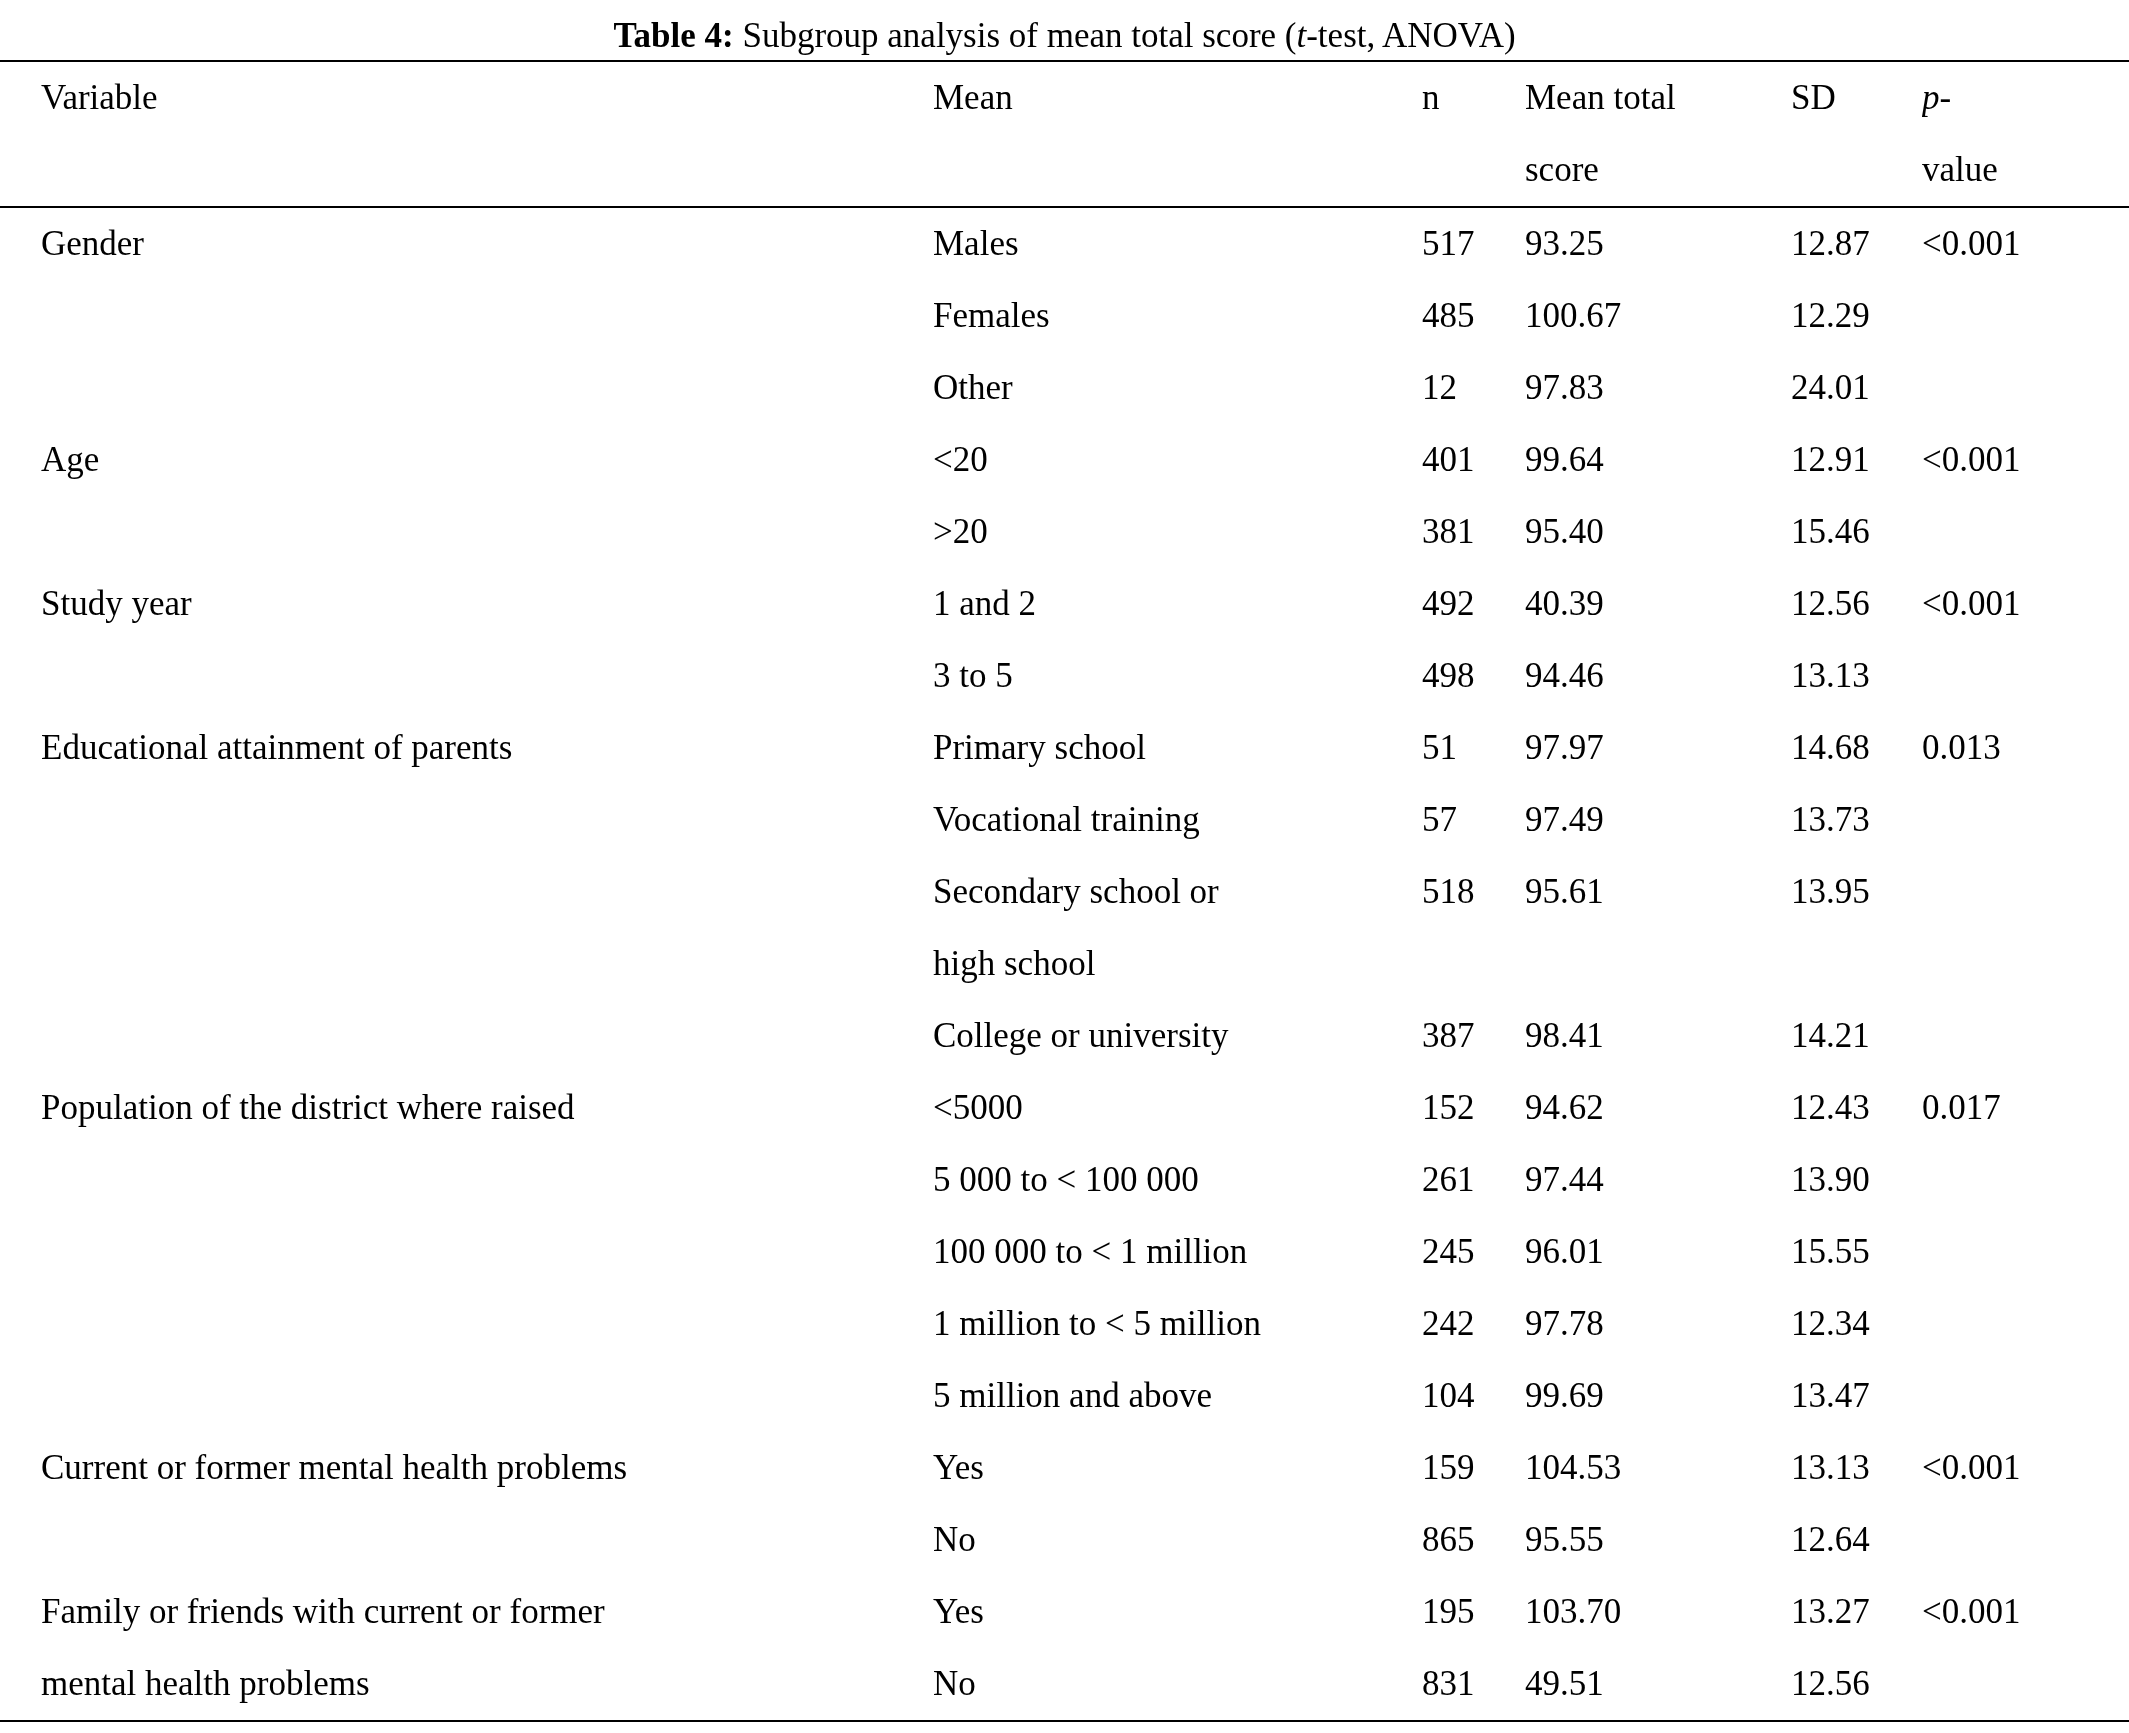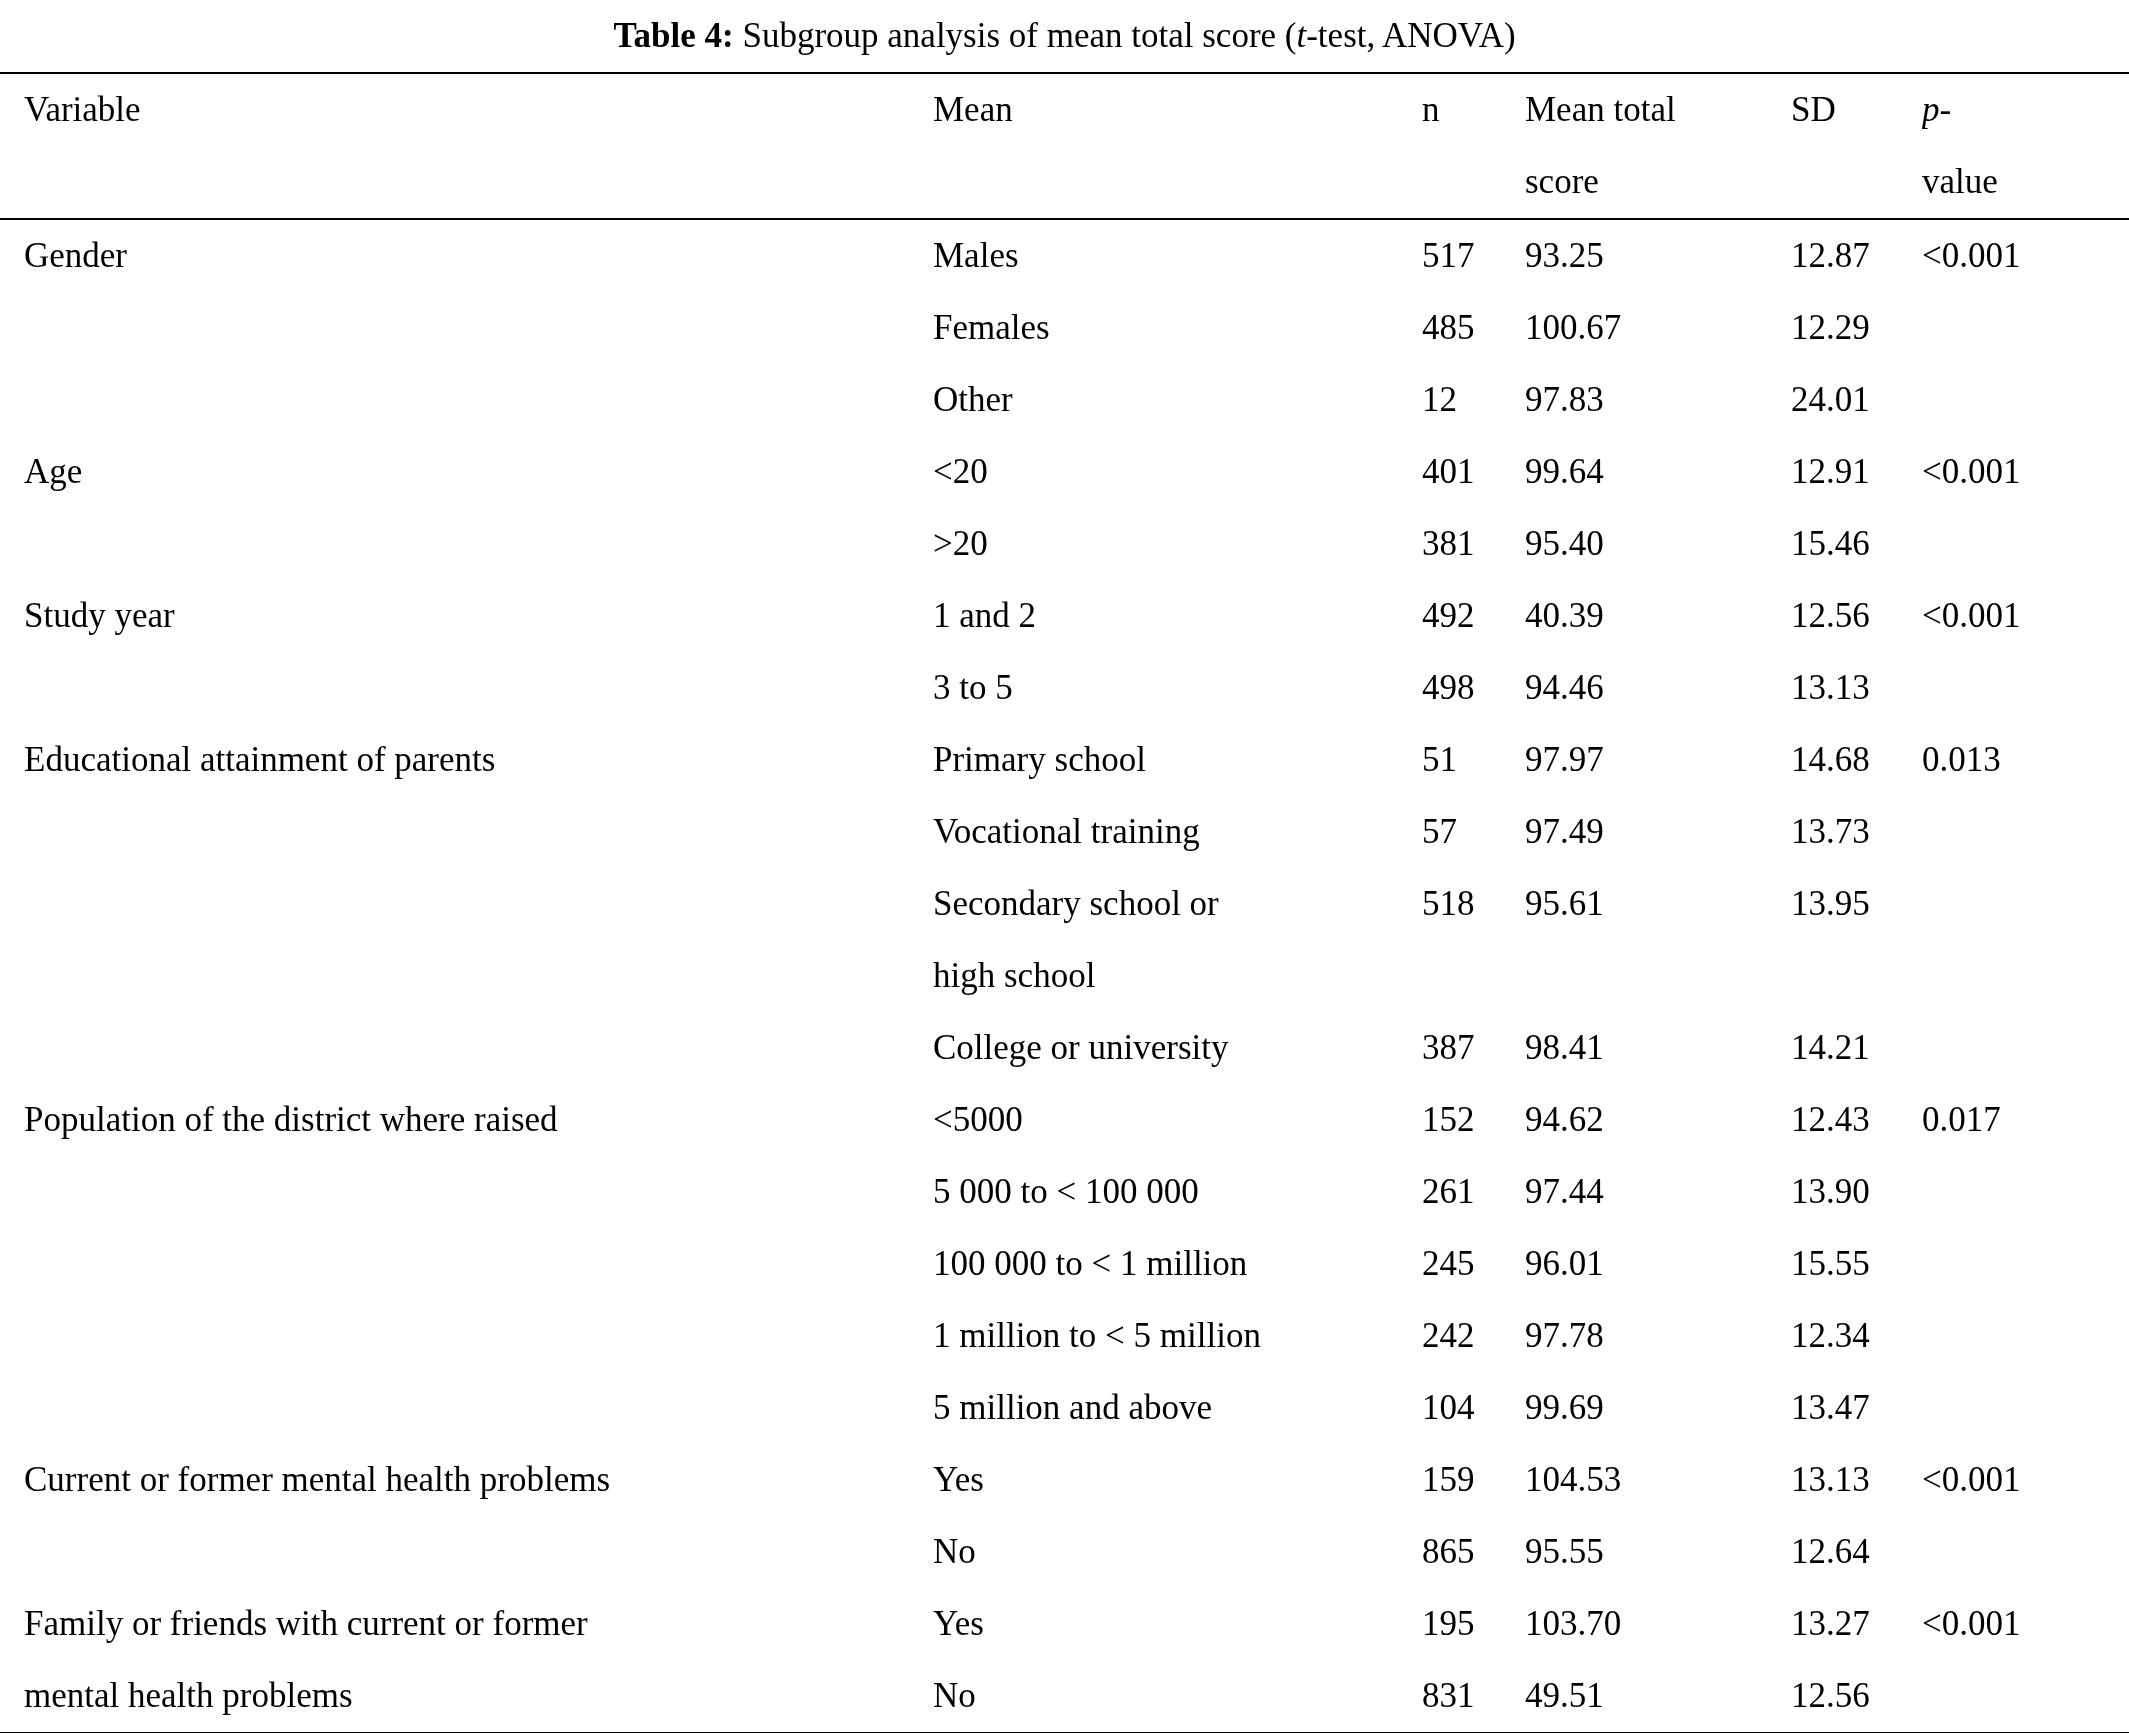--- a/index.html
+++ b/index.html
@@ -10,21 +10,21 @@
   body {
     width: 2129px;
     min-height: 1734px;
     color: #000000;
     font-family: "Liberation Serif", "DejaVu Serif", serif;
     font-size: 35px;
   }
   .caption {
     text-align: center;
     line-height: 72px;
-    height: 72px;
+    height: 60px;
     white-space: nowrap;
   }
   .caption .cap-label {
     font-weight: bold;
   }
   .caption i, th i {
     font-style: italic;
   }
   table.subgroup {
     width: 2129px;
@@ -41,21 +41,21 @@
   th, td {
     text-align: left;
     vertical-align: top;
     font-weight: normal;
     line-height: 72px;
     padding: 0 9.8px 0 0;
     white-space: pre-line;
     overflow: hidden;
   }
   .col-variable {
-    padding-left: 24px;
+    padding-left: 41px;
   }
   col.c-variable { width: 933px; }
   col.c-group    { width: 489px; }
   col.c-n        { width: 103px; }
   col.c-mean     { width: 266px; }
   col.c-sd       { width: 131px; }
   col.c-p        { width: 207px; }
 </style>
 </head>
 <body>

